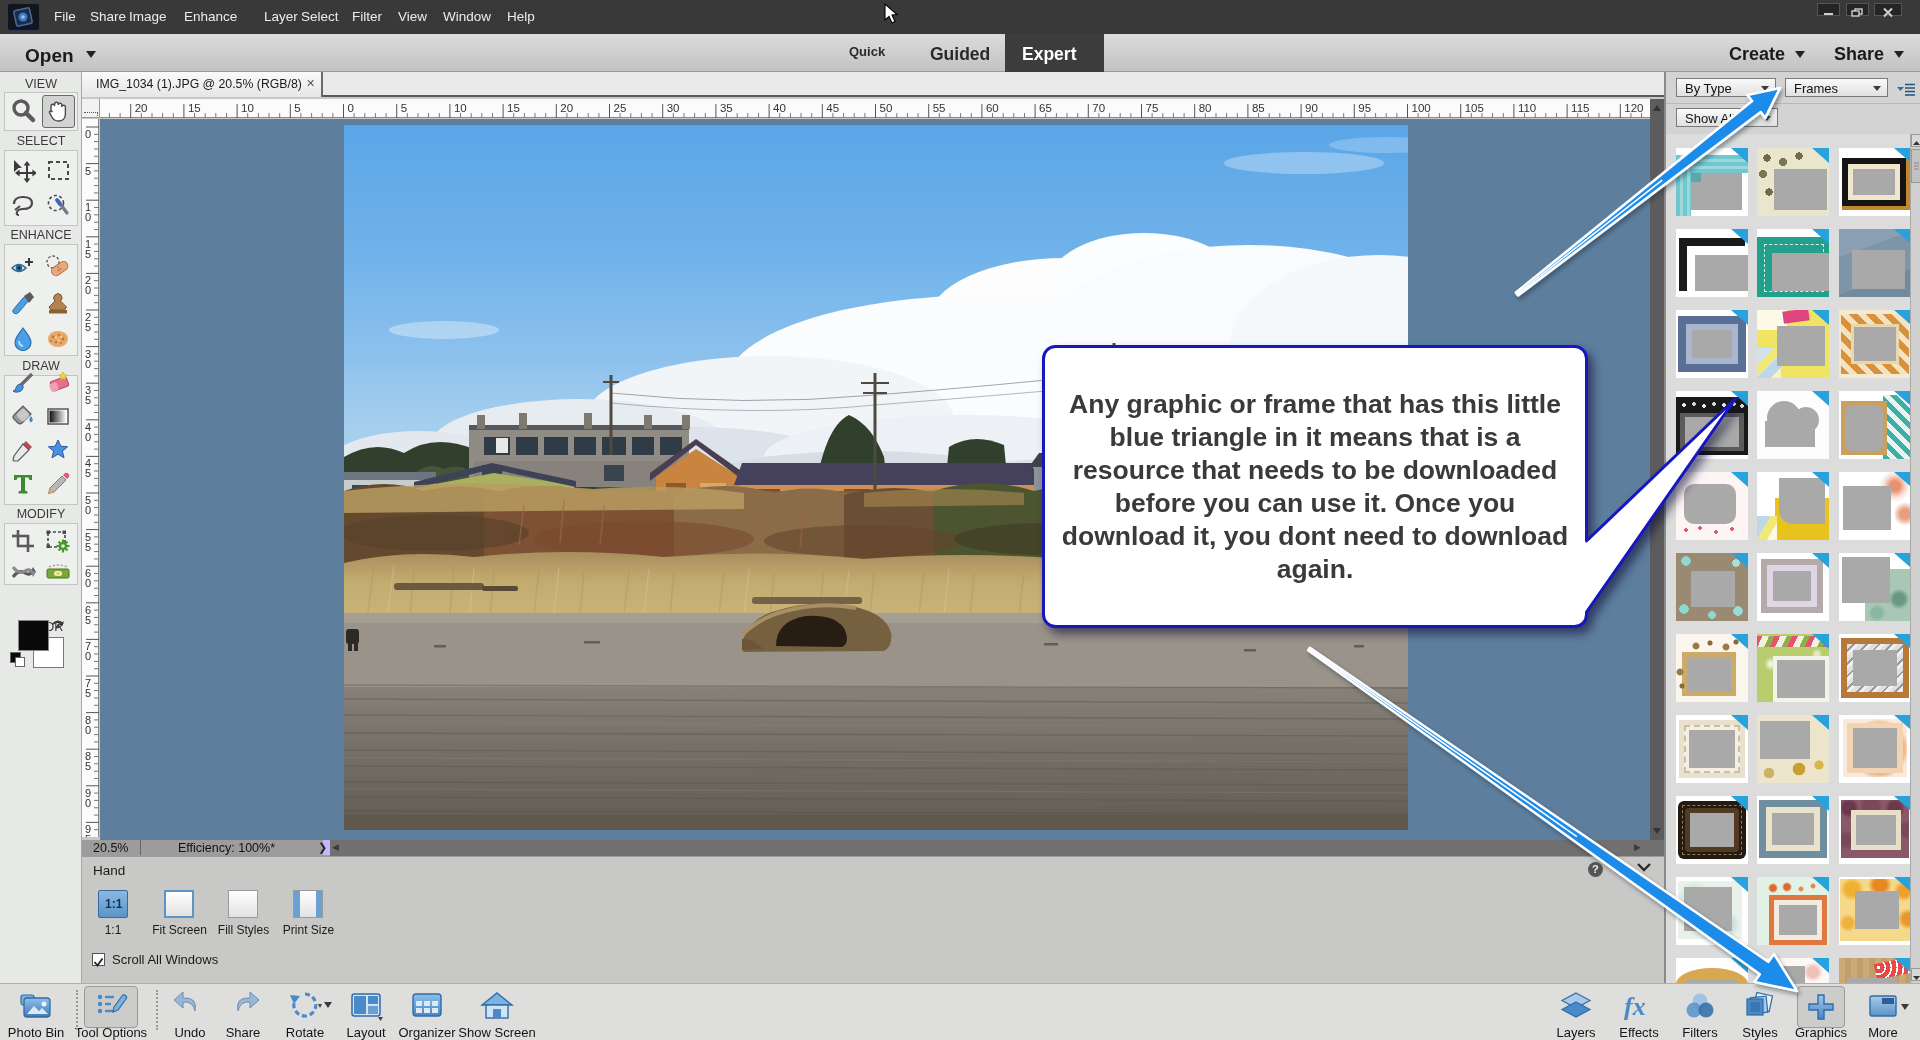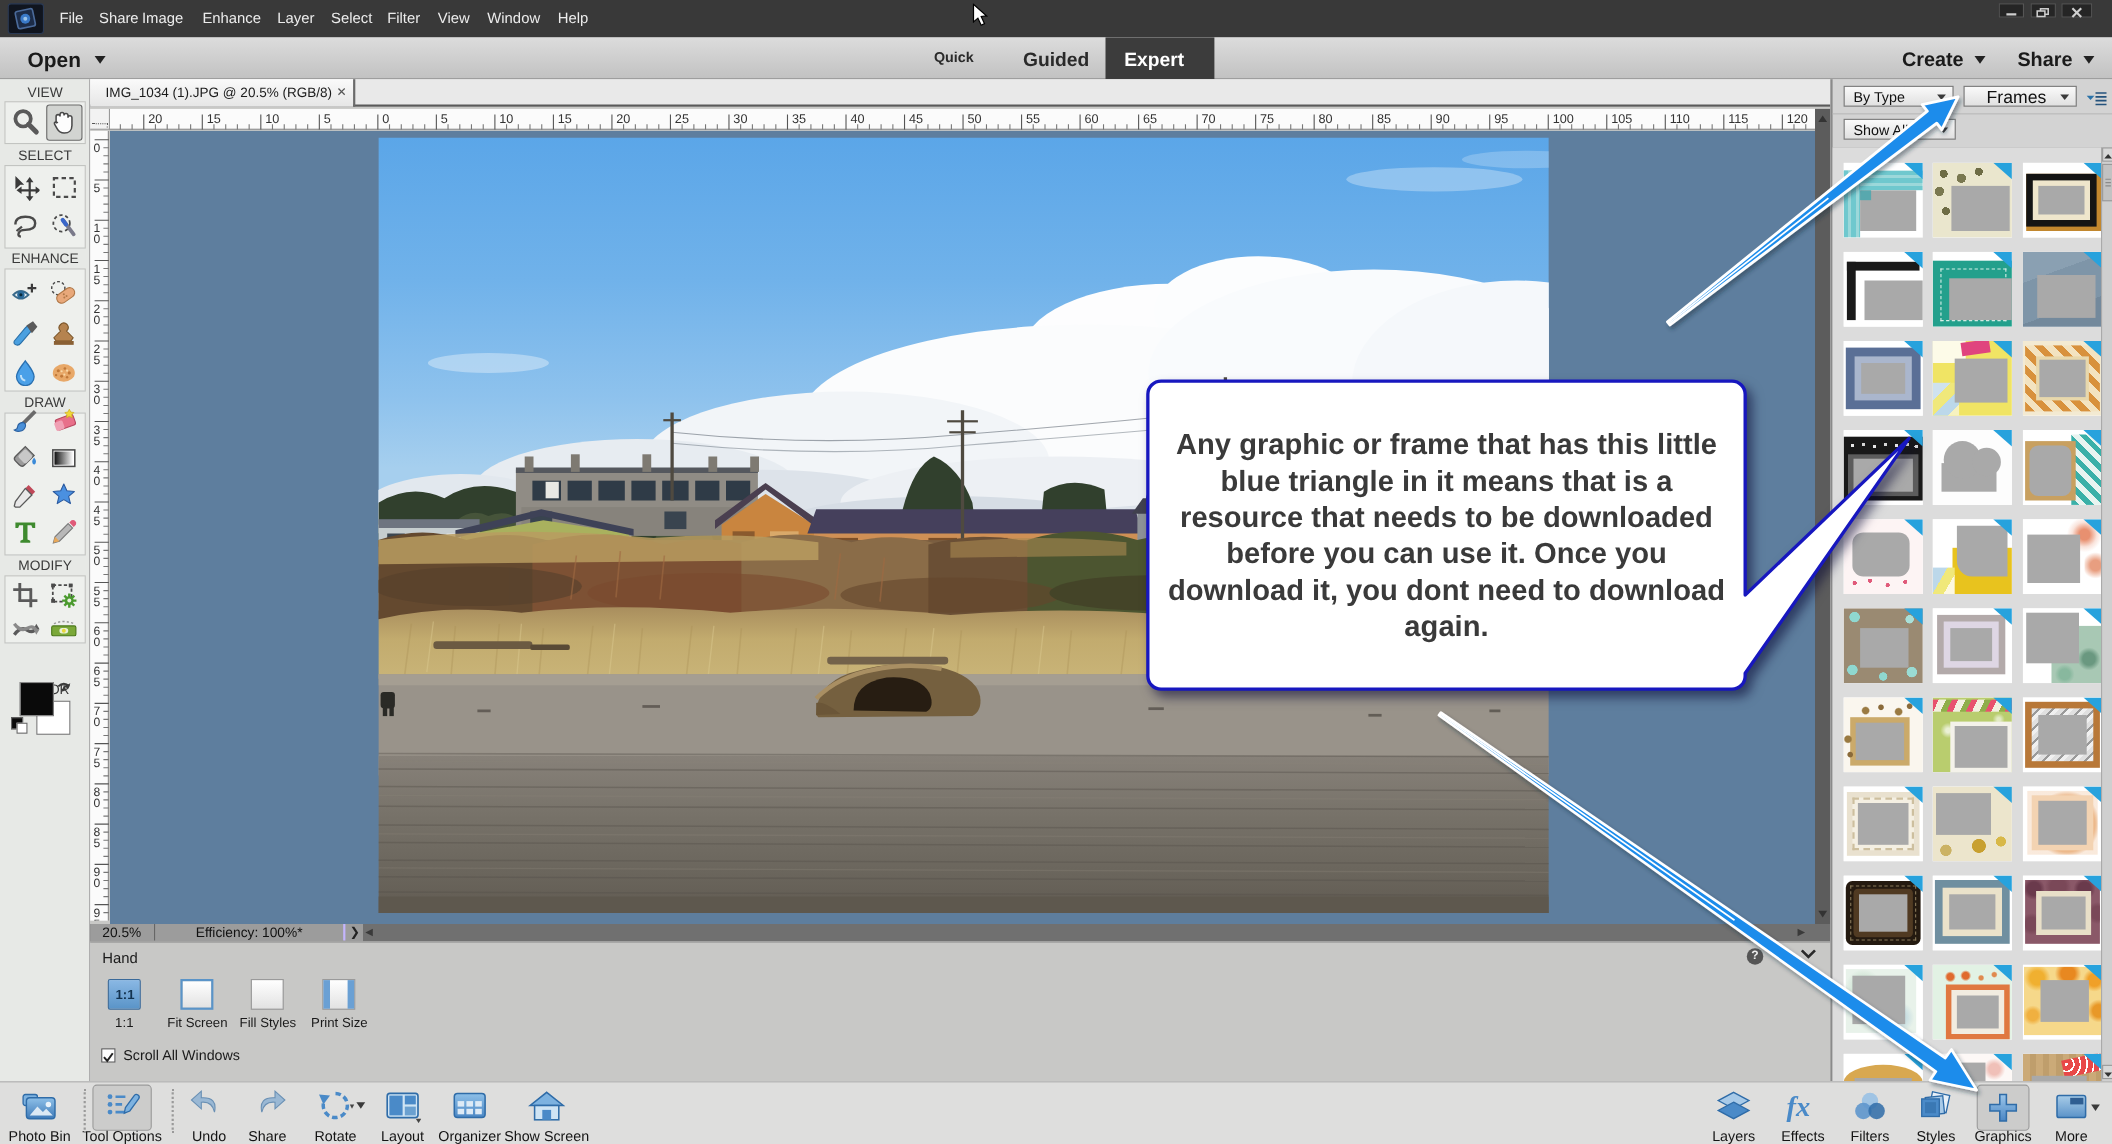--- a/index.html
+++ b/index.html
@@ -18,21 +18,21 @@
     <svg width="31" height="26">
         <rect x="7" y="5" width="16" height="16" rx="2" fill="#1c2c48" stroke="#4a6a9a" stroke-width="1.5" transform="rotate(-12 15 13)"></rect>
         <circle cx="15" cy="13" r="4.5" fill="#3a7ac8"></circle>
         <circle cx="15" cy="13" r="1.8" fill="#9cc4e8"></circle>
       </svg>
   </div>
   <span class="menuitem" style="left:54px">File</span>
   <span class="menuitem" style="left:90px">Share</span>
   <span class="menuitem" style="left:129px">Image</span>
   <span class="menuitem" style="left:184px">Enhance</span>
-  <span class="menuitem" style="left:252px">Layer</span>
+  <span class="menuitem" style="left:264px">Layer</span>
   <span class="menuitem" style="left:301px">Select</span>
   <span class="menuitem" style="left:352px">Filter</span>
   <span class="menuitem" style="left:398px">View</span>
   <span class="menuitem" style="left:443px">Window</span>
   <span class="menuitem" style="left:507px">Help</span>
   <div class="abs" style="left:1817px;top:3px;width:23px;height:13px;background:#252525;border:1px solid #555"><svg width="21" height="11">
         <line x1="6" y1="7" x2="15" y2="7" stroke="#cfcfcf" stroke-width="2"></line>
       </svg></div>
   <div class="abs" style="left:1846px;top:3px;width:23px;height:13px;background:#252525;border:1px solid #555"><svg width="21" height="11">
         <rect x="8" y="2" width="7" height="5" fill="none" stroke="#cfcfcf" stroke-width="1.4"></rect>
@@ -840,21 +840,21 @@
   </div>
 
   <div class="abs" style="left:1568px;top:27px;width:14px;height:741px;background:#5c5c5c">
     <div class="abs" style="left:3px;top:6px;width:0;height:0;border-left:4px solid transparent;border-right:4px solid transparent;border-bottom:6px solid #333"></div>
     <div class="abs" style="left:3px;top:729px;width:0;height:0;border-left:4px solid transparent;border-right:4px solid transparent;border-top:6px solid #333"></div>
   </div>
 
   <div class="abs" style="left:0;top:768px;width:1582px;height:16px;background:#707070">
     <div class="abs" style="left:0;top:0;width:248px;height:16px;background:#9c9c9c"></div>
     <span class="abs" style="left:11px;top:1px;font-size:12.5px;color:#111">20.5%</span>
-    <div class="abs" style="left:58px;top:0;width:174px;height:15px;border-left:1px solid #666;border-right:2px solid #c4b5fd">
+    <div class="abs" style="left:58px;top:0;width:190px;height:15px;border-left:1px solid #666;border-right:7px solid #c4b5fd">
       <span class="abs" style="left:37px;top:1px;font-size:12.5px;color:#111">Efficiency: 100%*</span>
     </div>
     <span class="abs" style="left:236px;top:1px;font-size:11px;color:#222">❯</span>
     <span class="abs" style="left:250px;top:2px;font-size:9px;color:#3a3a3a">◀</span>
     <span class="abs" style="left:1552px;top:2px;font-size:9px;color:#3a3a3a">▶</span>
   </div>
 
   <div class="abs" style="left:0;top:784px;width:1582px;height:127px;background:#c8c8c6;border-top:1px solid #9a9a9a">
     <span class="abs" style="left:11px;top:6px;font-size:13.5px;color:#1a1a1a">Hand</span>
     <div class="abs" style="left:16px;top:33px;width:30px;height:28px;background:linear-gradient(#8ab8e4,#5a94c8);border:1px solid #3a6a9a;border-radius:2px">
@@ -885,21 +885,21 @@
       </svg>
   </div>
 </div>
 
 <div class="abs" style="left:1664px;top:72px;width:256px;height:911px;background:#d3d3d3;border-left:2px solid #8a8a8a">
   <div style="position:absolute;left:10px;top:6px;width:100px;height:19px;background:linear-gradient(#fafafa,#e0e0e0);border:1px solid #7a7a7a;">
       <span style="position:absolute;left:8px;top:2px;font-size:13px;color:#111">By Type</span>
       <span style="position:absolute;right:6px;top:7px;width:0;height:0;border-left:4.5px solid transparent;border-right:4.5px solid transparent;border-top:5.5px solid #3a3a3a"></span>
     </div>
   <div style="position:absolute;left:119px;top:6px;width:103px;height:19px;background:linear-gradient(#fafafa,#e0e0e0);border:1px solid #7a7a7a;">
-      <span style="position:absolute;left:20px;top:2px;font-size:16px;color:#111">Frames</span>
+      <span style="position:absolute;left:8px;top:2px;font-size:13px;color:#111">Frames</span>
       <span style="position:absolute;right:6px;top:7px;width:0;height:0;border-left:4.5px solid transparent;border-right:4.5px solid transparent;border-top:5.5px solid #3a3a3a"></span>
     </div>
   <svg width="20" height="14" style="position:absolute;left:230px;top:11px">
       <path d="M1 4 l3.5 4 3.5-4Z" fill="#2a72a8"></path>
       <g stroke="#23527c" stroke-width="1.5">
         <line x1="9" y1="1.5" x2="19" y2="1.5"></line>
         <line x1="9" y1="5" x2="19" y2="5"></line>
         <line x1="9" y1="8.5" x2="19" y2="8.5"></line>
         <line x1="9" y1="12" x2="19" y2="12"></line>
       </g>

